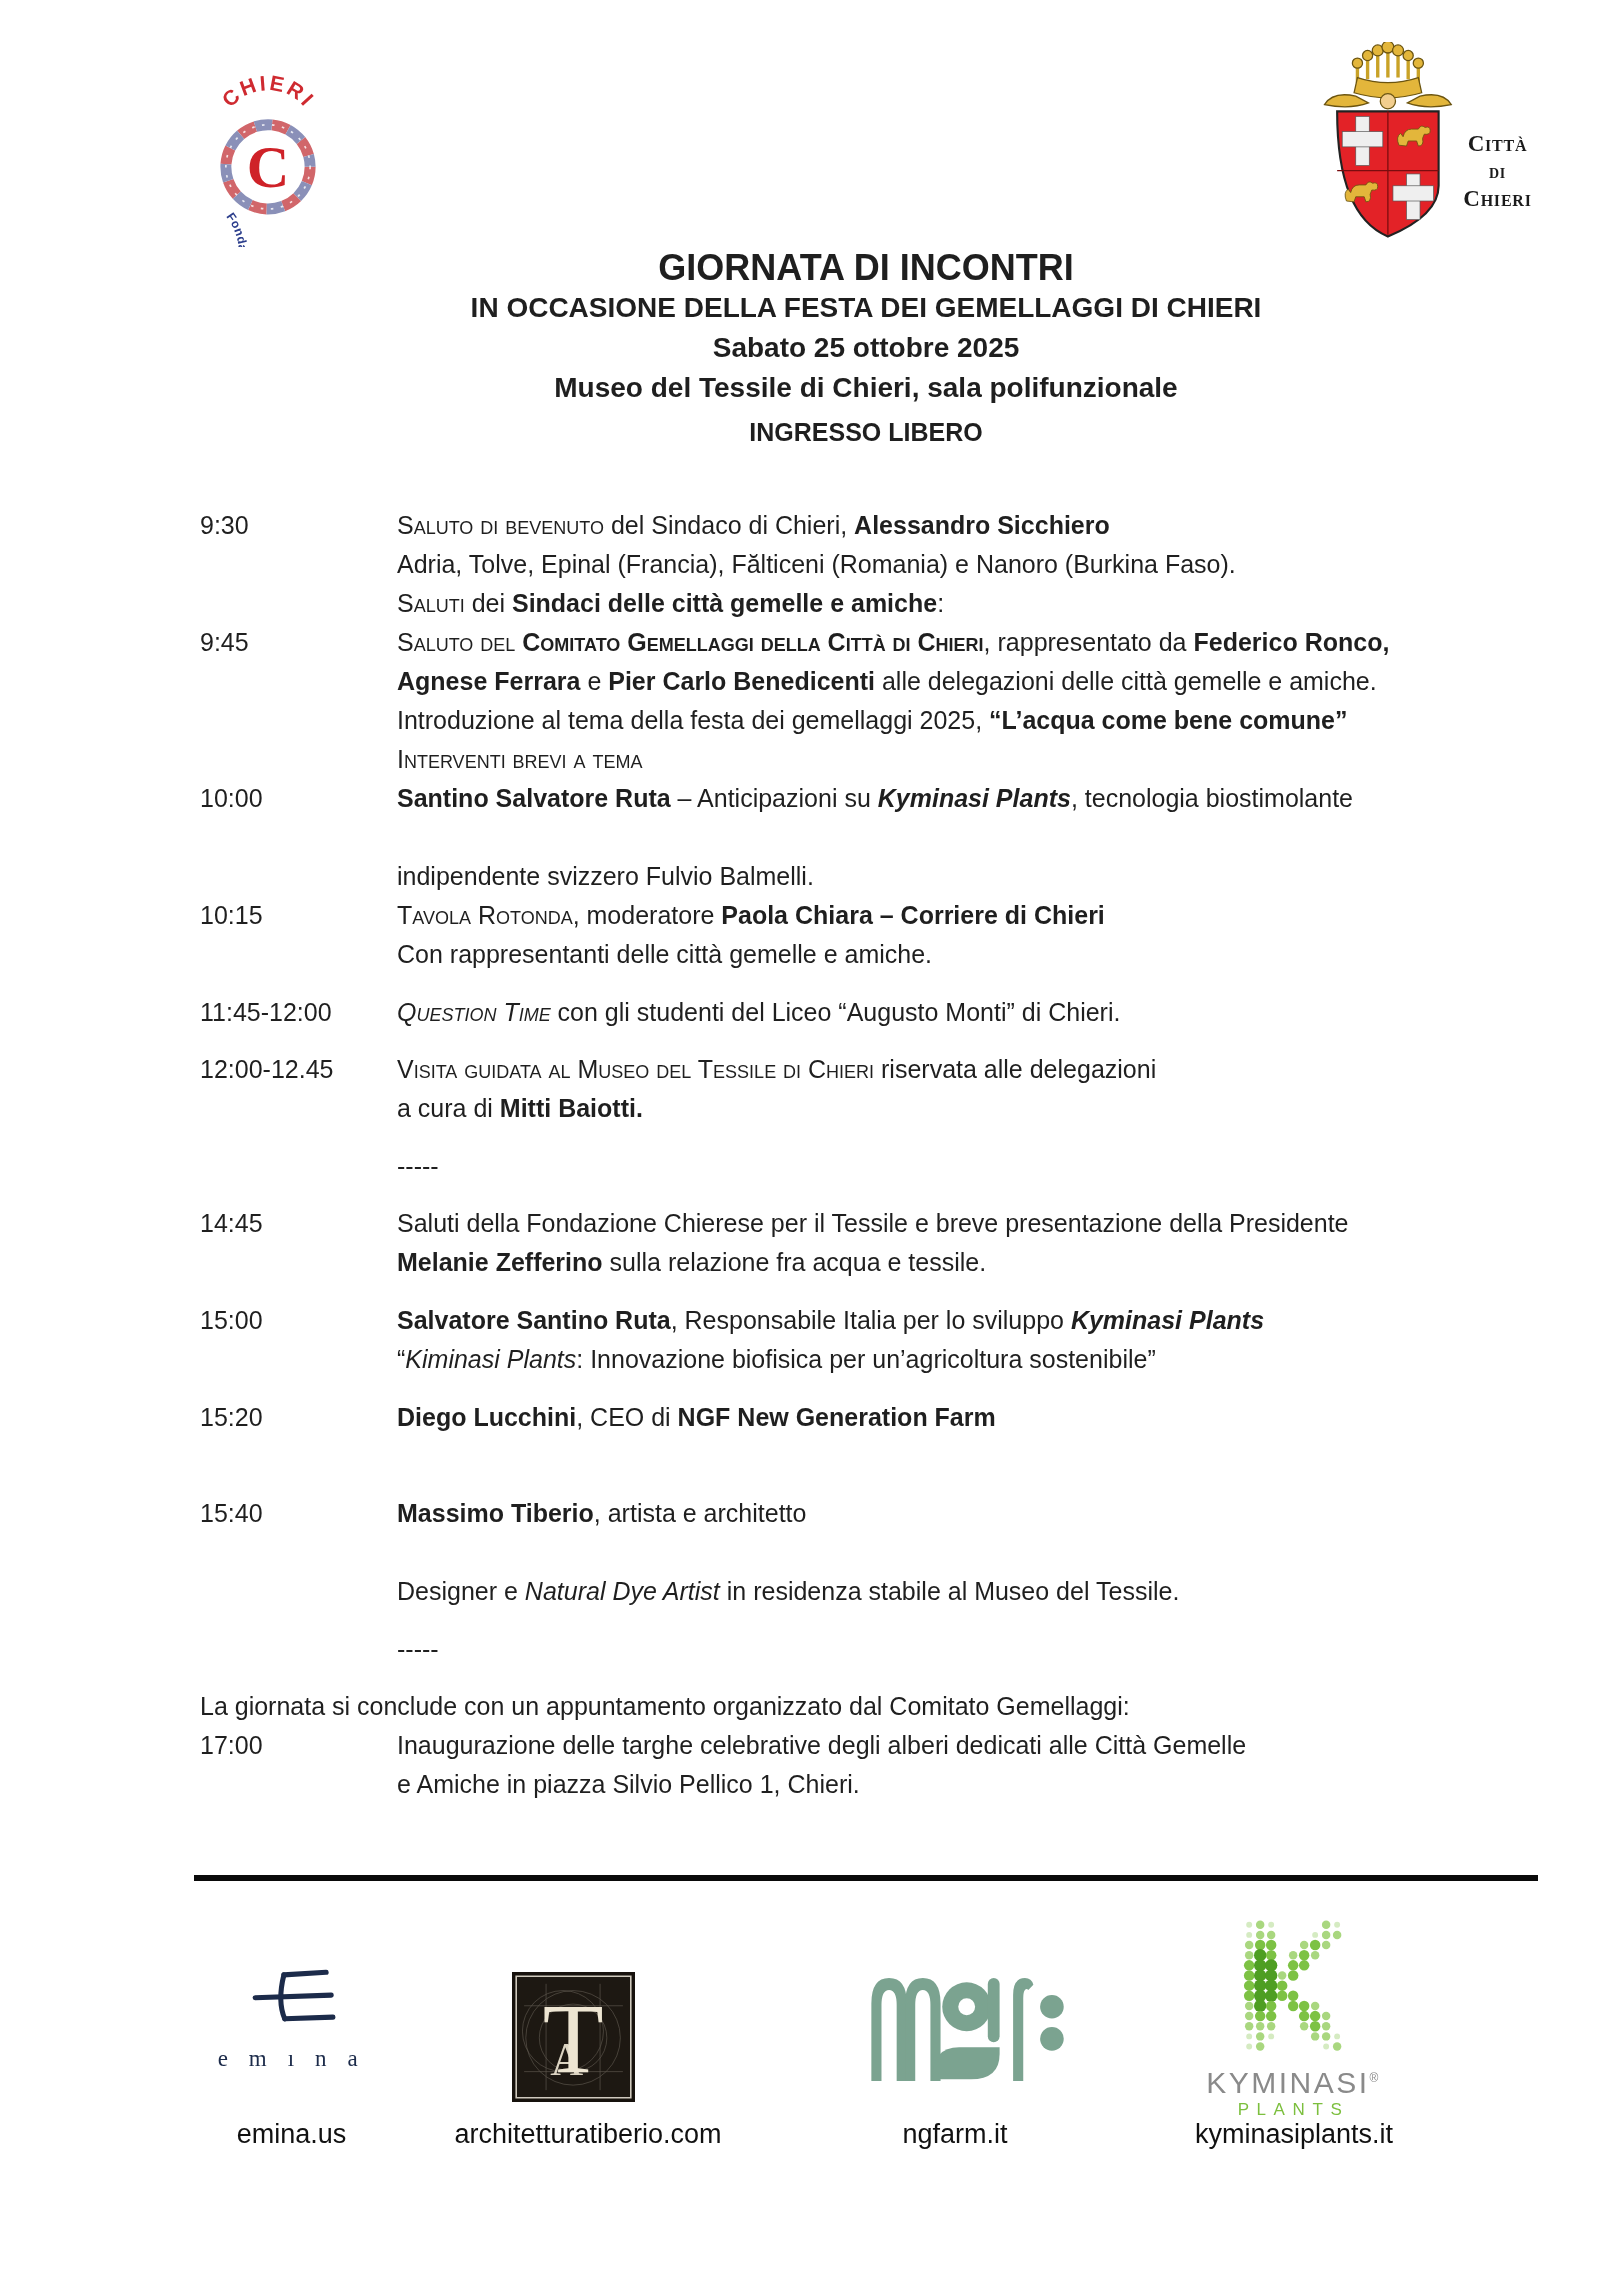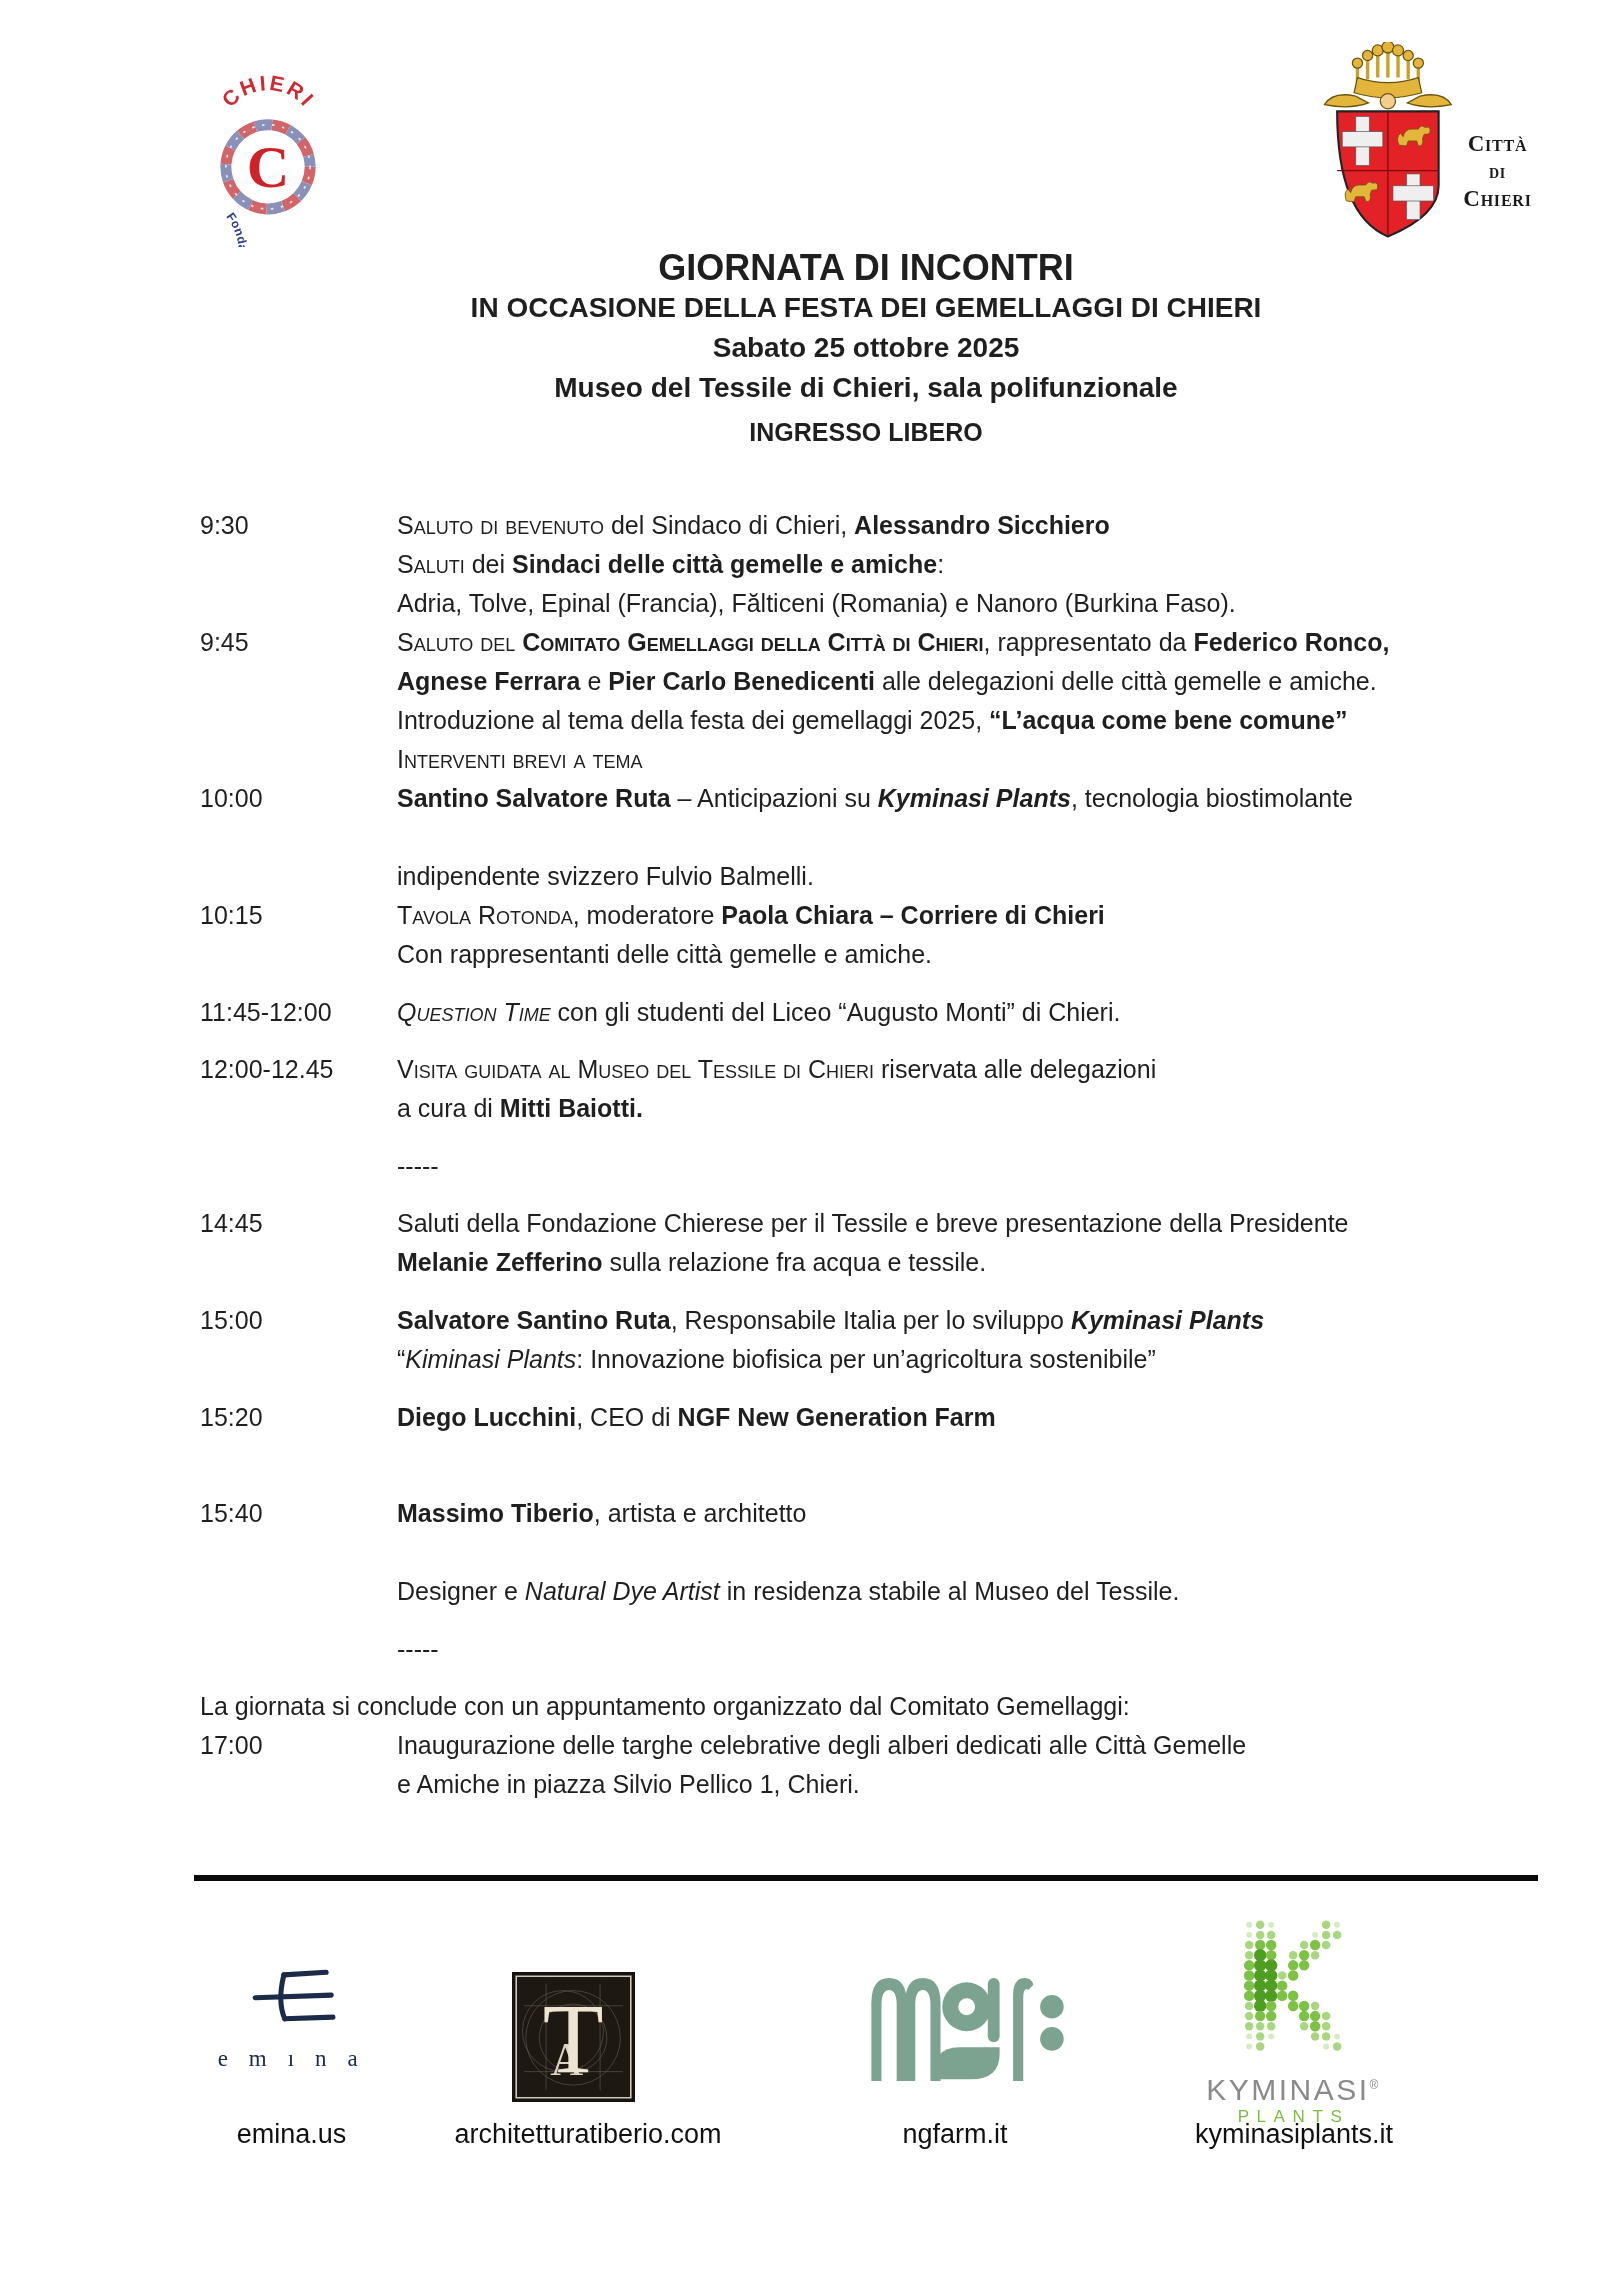--- a/index.html
+++ b/index.html
@@ -43,21 +43,21 @@
   .url-ngf{left:862px;width:186px;}
   .url-kyminasi{left:1167px;width:254px;}
 
   .emina-block{position:absolute;left:211px;top:1968px;width:161px;text-align:center;}
   .emina-word{margin-top:18.6px;font-family:"Liberation Serif","DejaVu Serif",serif;
               font-size:23px;letter-spacing:7.6px;color:#1c2b4a;}
   .tiberio-box{position:absolute;left:512px;top:1972px;width:123px;height:130px;background:#1d1812;
                box-shadow:inset 0 0 0 3.4px #17120d, inset 0 0 0 5px #cfc9bd;}
   .ngf-block{position:absolute;left:871px;top:1973px;width:199px;height:108px;}
   .kyminasi-block{position:absolute;left:1158px;top:1918px;width:271px;text-align:center;}
-  .kyminasi-brand{margin-top:13px;font-size:30px;letter-spacing:2.5px;color:#8a8a8a;line-height:29px;}
+  .kyminasi-brand{margin-top:6px;font-size:30px;letter-spacing:2.5px;color:#8a8a8a;line-height:29px;}
   .kyminasi-brand sup{font-size:12px;color:#8a8a8a;}
   .kyminasi-sub{margin-top:3.4px;font-size:17px;letter-spacing:7.6px;color:#7cbf3e;}
 </style>
 </head>
 <body>
 
 <div class="page">
 
   <svg class="fondazione-logo" viewBox="0 0 178 205">
     <defs>
@@ -133,25 +133,25 @@
     <div class="doc-admission">INGRESSO LIBERO</div>
   </div>
 
   <div class="schedule" id="schedule">
       <div class="row">
         <div class="time">9:30</div>
         <div class="text"><span class="r-sc">Saluto di bevenuto</span><span class="r-n"> del Sindaco di Chieri, </span><span class="r-b">Alessandro Sicchiero</span></div>
       </div>
       <div class="row">
         <div class="time"></div>
+        <div class="text"><span class="r-n">Adria, Tolve, Epinal (Francia), Fălticeni (Romania) e Nanoro (Burkina Faso).</span></div>
+      </div>
+      <div class="row">
+        <div class="time"></div>
         <div class="text"><span class="r-sc">Saluti</span><span class="r-n"> dei </span><span class="r-b">Sindaci delle città gemelle e amiche</span><span class="r-n">:</span></div>
-      </div>
-      <div class="row">
-        <div class="time"></div>
-        <div class="text"><span class="r-n">Adria, Tolve, Epinal (Francia), Fălticeni (Romania) e Nanoro (Burkina Faso).</span></div>
       </div>
       <div class="row">
         <div class="time">9:45</div>
         <div class="text"><span class="r-sc">Saluto del </span><span class="r-bsc">Comitato Gemellaggi della Città di Chieri</span><span class="r-n">, rappresentato da </span><span class="r-b">Federico Ronco,</span></div>
       </div>
       <div class="row">
         <div class="time"></div>
         <div class="text"><span class="r-b">Agnese Ferrara</span><span class="r-n"> e </span><span class="r-b">Pier Carlo Benedicenti</span><span class="r-n"> alle delegazioni delle città gemelle e amiche.</span></div>
       </div>
       <div class="row">

